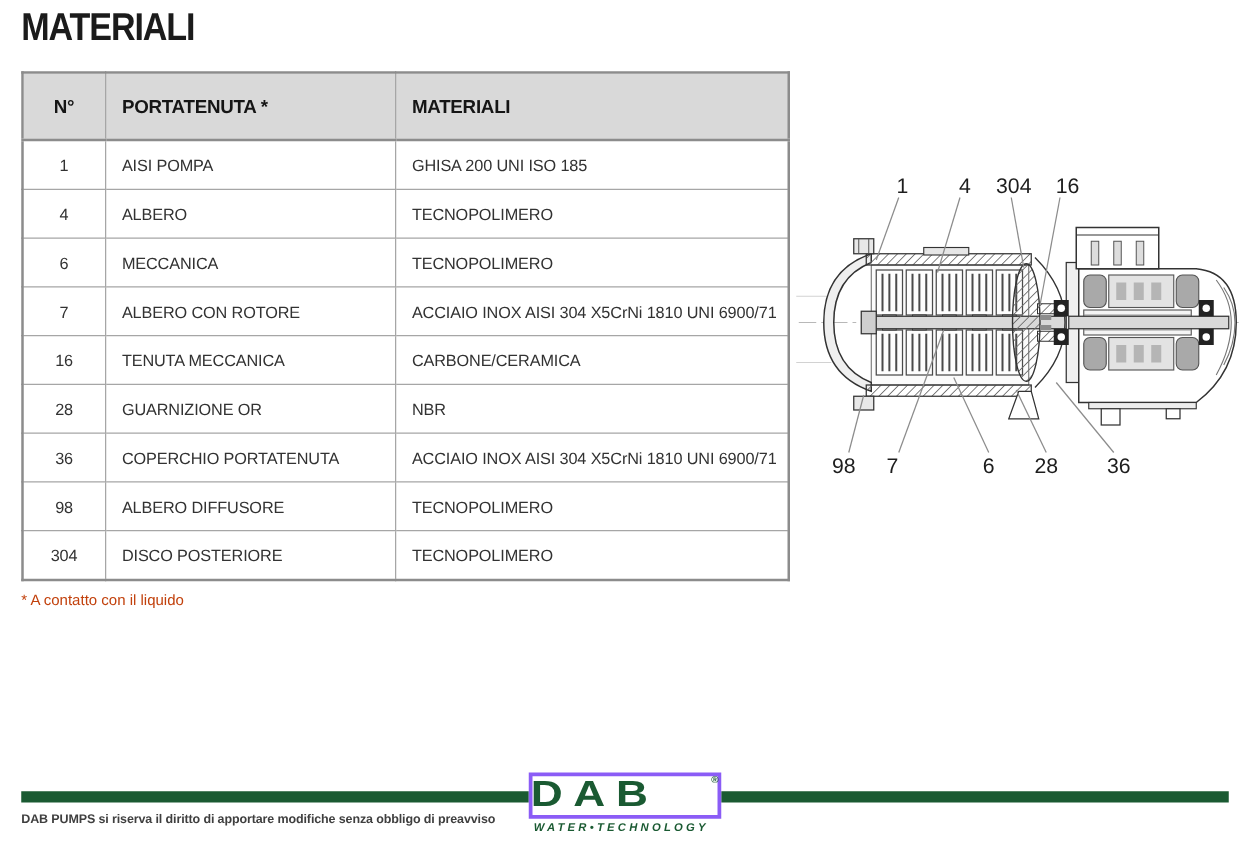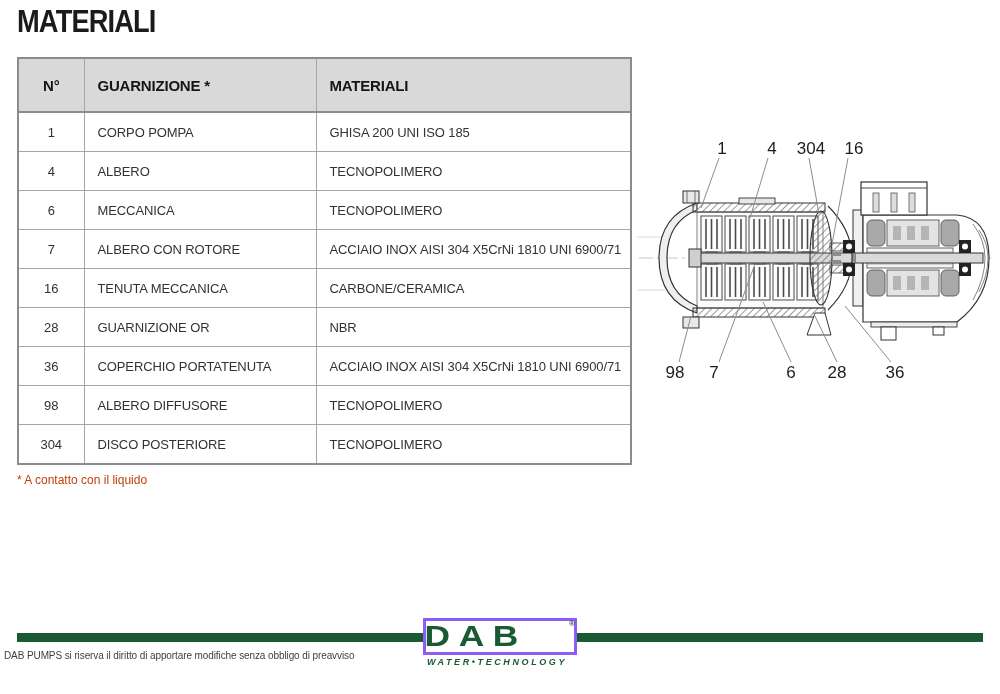--- a/index.html
+++ b/index.html
@@ -61,46 +61,46 @@
   .logo-reg {
     position:absolute; right:-1px; top:-2px; font-size:8px; color:#1a5a32; font-weight:bold;
   }
   .logo-tagline {
     position:absolute; left:413px; top:657px; width:168px; z-index:2;
     text-align:center; font-size:9px; font-weight:bold; color:#1a5a32;
     letter-spacing:2.6px;
     font-style:italic;
   }
   .disclaimer {
-    position:absolute; left:4px; top:650px;
-    font-size:10px; color:#3f3f3f; letter-spacing:-0.1px;
+    position:absolute; left:17px; top:650px;
+    font-size:10px; color:#3f3f3f; letter-spacing:-0.1px;font-weight:bold;
   }
 </style>
 </head>
 <body>
 
 <h1 class="page-title">MATERIALI</h1>
 
 <table class="mat-table">
   <colgroup>
     <col style="width:66px">
       <col style="width:232px">
       <col style="width:315px">
   </colgroup>
   <thead>
     <tr>
       <th class="col-n">N°</th>
-      <th>GUARNIZIONE *</th>
+      <th>PORTATENUTA *</th>
       <th>MATERIALI</th>
     </tr>
   </thead>
   <tbody>
       <tr>
         <td class="col-n">1</td>
-        <td>CORPO POMPA</td>
+        <td>AISI POMPA</td>
         <td>GHISA 200 UNI ISO 185</td>
       </tr>
       <tr>
         <td class="col-n">4</td>
         <td>ALBERO</td>
         <td>TECNOPOLIMERO</td>
       </tr>
       <tr>
         <td class="col-n">6</td>
         <td>MECCANICA</td>

